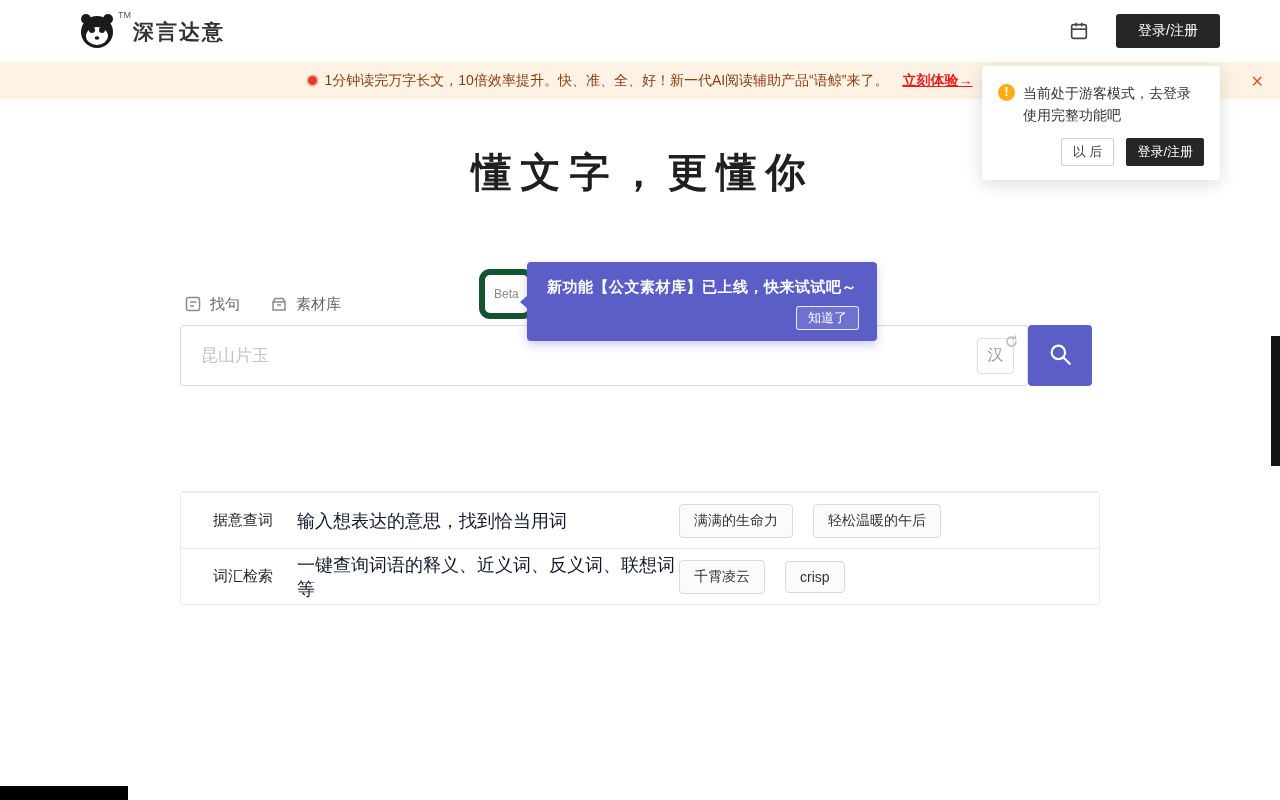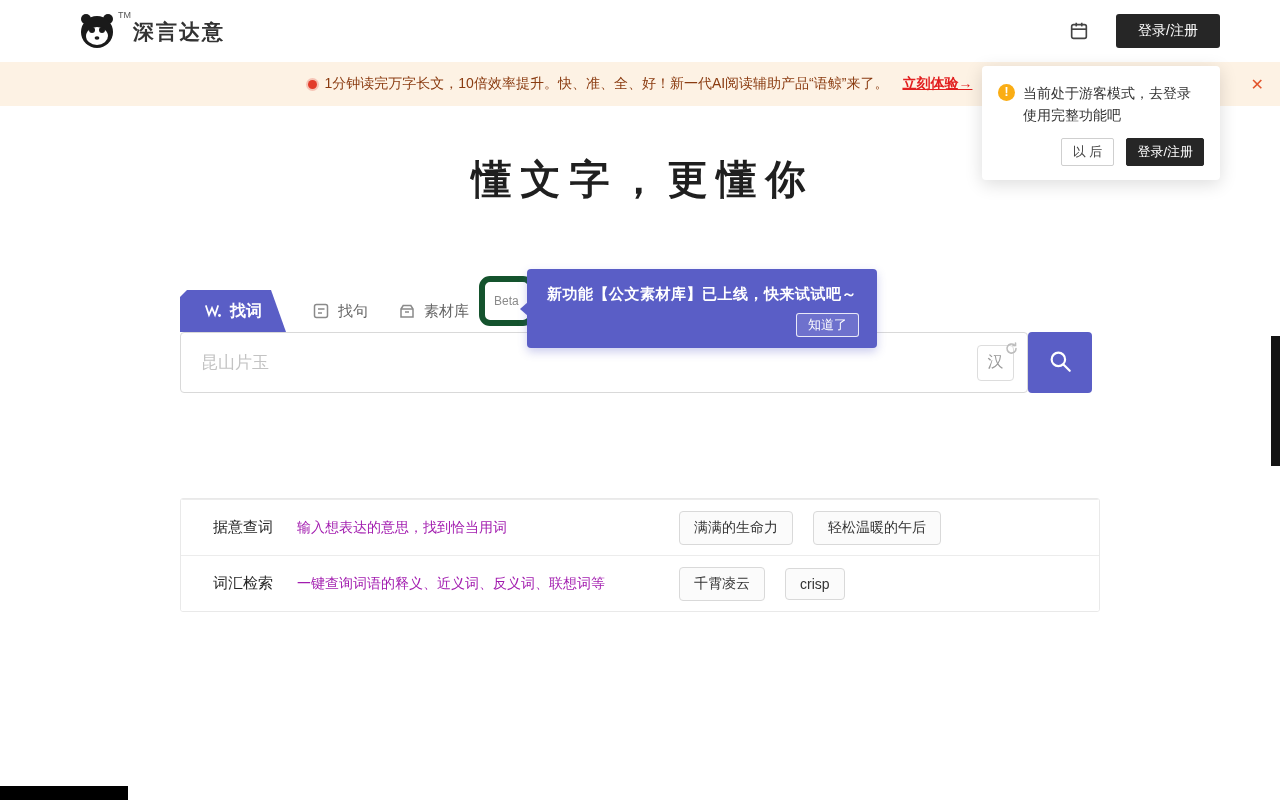--- a/index.html
+++ b/index.html
@@ -12,21 +12,21 @@
   .brand { display:flex; align-items:flex-start; cursor:pointer; }
   .brand-logo { width:38px; height:38px; display:inline-block; }
   .brand-tm { font-size:9px; color:#555; margin:-2px 2px 0 2px; }
   .brand-text { font-size:21px; font-weight:700; color:#333; letter-spacing:2px; margin-top:6px; }
   .header-right { display:flex; align-items:center; gap:26px; }
   .calendar-btn { width:22px; height:22px; cursor:pointer; display:inline-block; }
   .login-btn { background:#262626; color:#fff; border:none; font-size:14px; padding:8px 22px;
     border-radius:3px; cursor:pointer; }
 
   
-  .banner { height:44px; background:#fdf2e4; display:flex; align-items:center; justify-content:center;
+  .banner { height:37px; background:#fdf2e4; display:flex; align-items:center; justify-content:center;
     position:relative; font-size:14px; }
   .banner-dot { width:9px; height:9px; border-radius:50%; background:#e23c2b;
     box-shadow:0 0 0 2px rgba(226,60,43,.25); margin-right:8px; }
   .banner-text { color:#8a3b10; }
   .banner-cta { color:#e21f1f; font-weight:700; margin-left:14px; text-decoration:underline; cursor:pointer; }
   .banner-close { position:absolute; right:12px; top:50%; transform:translateY(-50%); color:#e2542b;
     font-size:16px; cursor:pointer; padding:4px; }
 
   
   .guest-popup { position:absolute; top:66px; right:60px; width:238px; background:#fff; z-index:30;
@@ -85,21 +85,21 @@
     display:flex; align-items:center; justify-content:center; cursor:pointer; }
 
   
   .help-table { margin-top:105px; border:1px solid #e9e9e9; border-radius:3px; overflow:hidden; }
   .t-row { display:flex; align-items:center; }
   .t-head { height:54px; background:#f6f6f8; font-size:15px; color:#262626; font-weight:500; }
   .t-left { width:498px; padding-left:32px; display:flex; align-items:center; }
   .t-right { flex:1; display:flex; align-items:center; gap:20px; }
   .t-body { border-top:1px solid #ececec; height:56px; background:#fff;justify-content:space-between; }
   .row-name { width:84px; font-size:15px; color:#262626; flex:none; }
-  .row-desc { font-size:14px; color:#a21caf; }
+  .row-desc { font-size:18px; color:#0f172a; }
   .chip { border:1px solid #d9d9d9; background:#fbfbfb; border-radius:4px; font-size:14px; color:#333;
     padding:7px 14px; cursor:pointer; white-space:nowrap; }
 
   
   .side-handle { position:fixed; right:0; top:336px; width:9px; height:130px; background:#141414; cursor:pointer; }
   .bottom-strip { position:fixed; left:0; bottom:0; width:128px; height:14px; background:#000; }
 </style>
 </head>
 <body>
 
@@ -150,29 +150,20 @@
   </div>
 </div>
 
 <div class="hero">
   <h1>懂文字，更懂你</h1>
 </div>
 
 <div class="main">
 
   <div class="tabs">
-    <div class="tab tab-active">
-      <span class="tab-icon">
-        <svg viewBox="0 0 18 18" width="18" height="18" fill="none" stroke="#fff" stroke-width="1.8" stroke-linecap="round">
-          <path d="M2 4l3 9 3-7 3 7 3-9"></path>
-            <circle cx="15.5" cy="13.5" r="1.4" fill="#fff" stroke="none"></circle>
-        </svg>
-      </span>
-      <span>找词</span>
-    </div>
     <div class="tab">
       <span class="tab-icon">
         <svg viewBox="0 0 18 18" width="18" height="18" fill="none" stroke="#8a8a8a" stroke-width="1.5">
           <rect x="2.5" y="2.5" width="13" height="13" rx="2"></rect>
           <line x1="6" y1="7" x2="12.5" y2="7"></line>
             <line x1="6" y1="11" x2="10" y2="11"></line>
         </svg>
       </span>
       <span>找句</span>
     </div>

